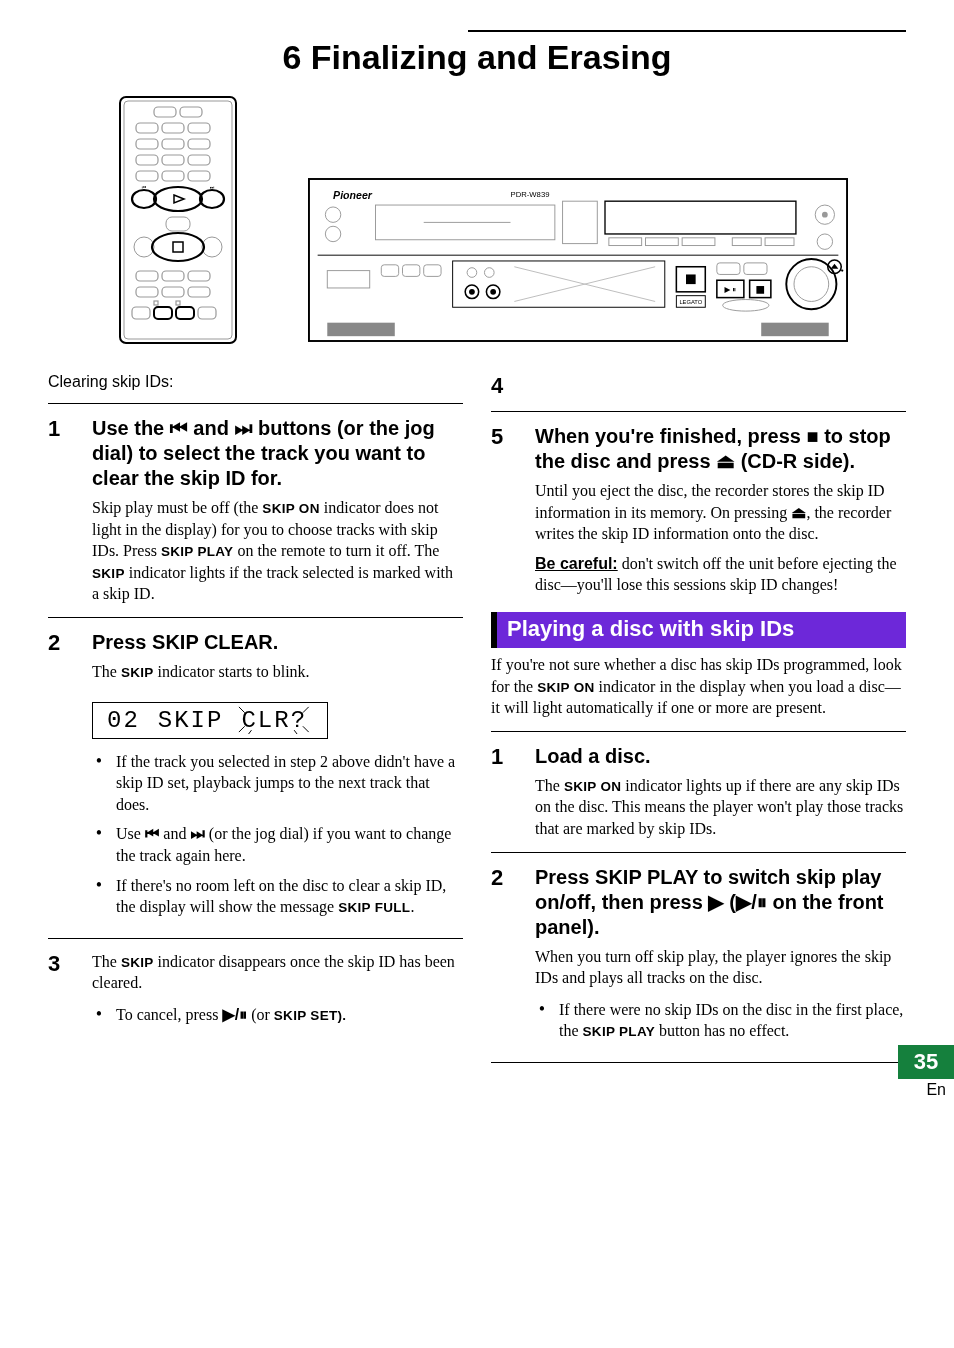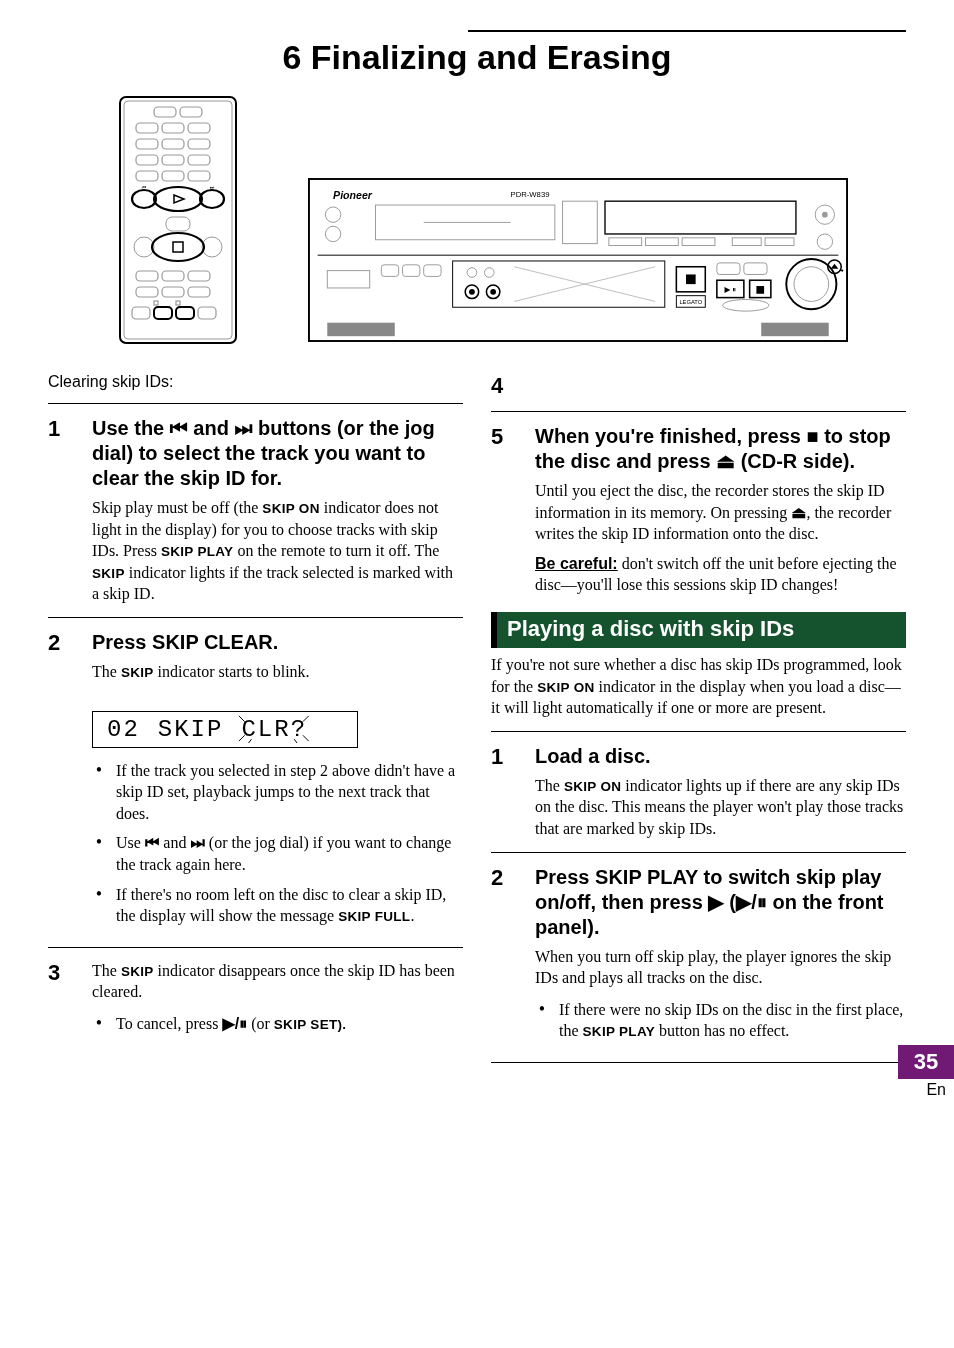--- a/index.html
+++ b/index.html
@@ -18,29 +18,29 @@
   .step-num { font-family: Arial, Helvetica, sans-serif; font-weight: bold; font-size: 22px; width: 22px; flex: 0 0 22px; }
   .step-body { flex: 1; }
   .step-head { font-family: Arial, Helvetica, sans-serif; font-weight: bold; font-size: 20px; line-height: 1.25; margin-bottom: 6px; }
   .step-text { font-size: 16px; line-height: 1.35; }
   .step-text .sc { font-family: Arial, Helvetica, sans-serif; font-weight: bold; font-size: 13.5px; letter-spacing: 0.3px; }
   .step-text strong.bc { font-family: Arial, Helvetica, sans-serif; font-weight: bold; text-decoration: underline; }
   .bullets { margin-top: 10px; }
   .bullet { display: flex; gap: 10px; margin-bottom: 8px; }
   .bullet .dot { flex: 0 0 14px; text-align: center; font-size: 18px; line-height: 20px; }
   .bullet .bt { flex: 1; font-size: 16px; line-height: 1.35; }
-  .display-box { border: 1px solid #000; padding: 4px 14px; width: 266px; font-family: 'Courier New', Courier, monospace; font-size: 24px; letter-spacing: 2px; margin: 28px 0 12px 0; display: flex; align-items: baseline; gap: 18px; }
+  .display-box { border: 1px solid #000; padding: 4px 14px; width: 236px; font-family: 'Courier New', Courier, monospace; font-size: 24px; letter-spacing: 2px; margin: 19px 0 12px 0; display: flex; align-items: baseline; gap: 18px; }
   .display-box .d2 { flex: 0 0 auto; }
   .display-box .d3wrap { position: relative; display: inline-block; }
   .display-box .d3 { position: relative; z-index: 1; }
   .display-box .sparks { position: absolute; inset: -4px -6px -4px -6px; pointer-events: none; }
-  .section-bar { background: #14532d; color: #fff; font-family: Arial, Helvetica, sans-serif; font-weight: bold; font-size: 22px; padding: 4px 10px 6px 10px; margin: 16px 0 6px 0; border-left: 6px solid #000; }
+  .section-bar { background: #6d28d9; color: #fff; font-family: Arial, Helvetica, sans-serif; font-weight: bold; font-size: 22px; padding: 4px 10px 6px 10px; margin: 16px 0 6px 0; border-left: 6px solid #000; }
   .play-intro { font-size: 16px; line-height: 1.35; margin-bottom: 10px; }
   .page-badge { position: absolute; right: 0; bottom: 24px; width: 56px; }
-  .page-badge .num { background: #701a75; color: #fff; font-family: Arial, Helvetica, sans-serif; font-weight: bold; font-size: 22px; text-align: center; padding: 4px 0; }
+  .page-badge .num { background: #15803d; color: #fff; font-family: Arial, Helvetica, sans-serif; font-weight: bold; font-size: 22px; text-align: center; padding: 4px 0; }
   .page-badge .en { font-family: Arial, Helvetica, sans-serif; font-size: 16px; text-align: right; padding: 2px 8px 0 0; }
   .edge-tab { position: absolute; right: 0; top: 1130px; width: 14px; height: 26px; background: #9aa0a8; }
   .glyph { font-family: Arial, Helvetica, sans-serif; font-weight: bold; }
 </style>
 </head>
 <body>
 
 <div class="top-rule"></div>
 <div class="chapter-title">6 Finalizing and Erasing</div>
 

